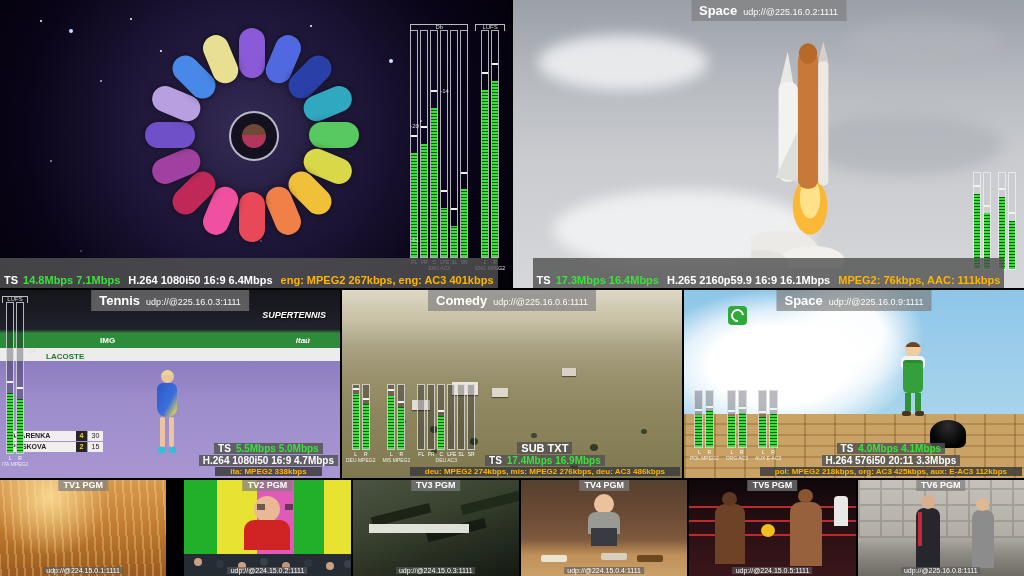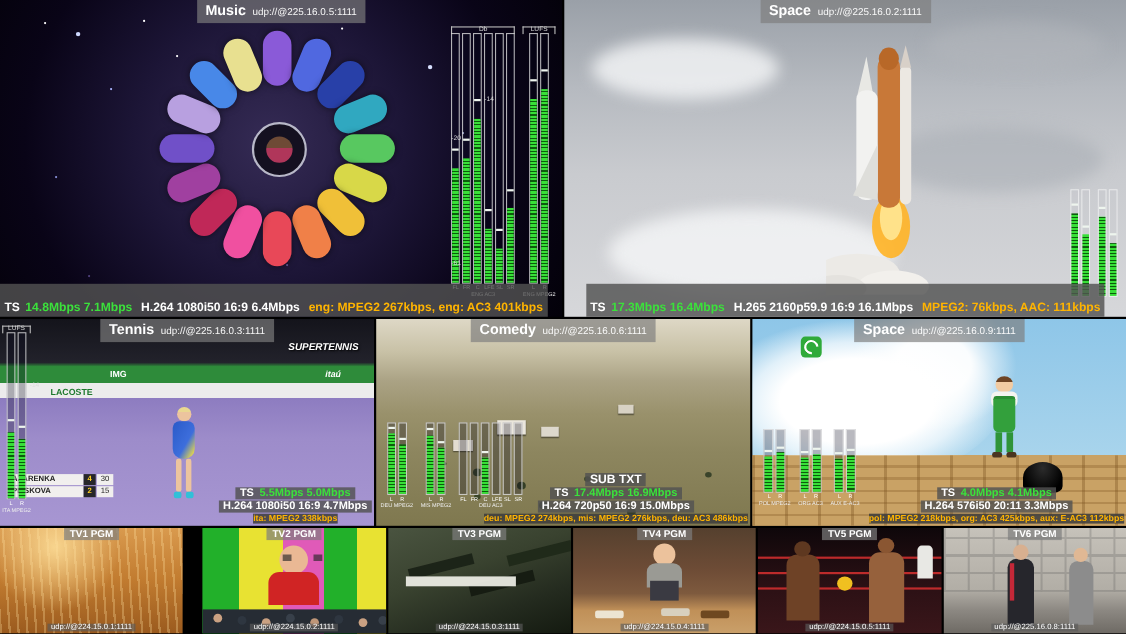--- a/index.html
+++ b/index.html
@@ -17,21 +17,21 @@
   .status{position:absolute;bottom:2px;z-index:30;font-size:11px;font-weight:bold;color:#fff;white-space:nowrap;}
   .status .bg{background:rgba(82,82,82,.82);padding:16px 4px;margin-top:12px;}
   .s-rate{color:#3be13b;margin-left:5px;}
   .s-video{margin-left:8px;}
   .s-audio{color:#ffb400;margin-left:8px;}
   .status-center{left:0;right:80px;text-align:center;}
   .status-center-full{left:0;right:0;text-align:center;}
   .status-stack{right:2px;bottom:2px;text-align:center;font-size:10px;}
   .status-stack .sline{display:block;margin-top:1px;}
   .status-stack .sline>span{background:rgba(82,82,82,.82);padding:0 4px;display:inline-block;}
-  .status-stack .aline>span{background:rgba(60,60,60,.85);padding:0 0;}
+  .status-stack .aline>span{background:rgba(60,60,60,.85);padding:0 15px;}
   .status-stack .aline{font-size:8px;}
   .badge{display:block;margin-bottom:1px;}
   .badge>span{background:rgba(82,82,82,.82);padding:0 4px;font-size:11px;font-weight:bold;color:#fff;}
 
   
   .meters{position:absolute;z-index:25;display:flex;align-items:flex-end;gap:7px;}
   .mgroup{display:flex;flex-direction:column;align-items:center;}
   .mbracket{font-size:6px;color:#ddd;text-align:center;align-self:stretch;
     border:1px solid #bbb;border-bottom:none;height:6px;line-height:5px;margin-bottom:1px;}
   .mbars{display:flex;gap:2px;align-items:flex-end;}
@@ -209,23 +209,20 @@
           <div class="person" style="background: rgb(232, 72, 88); transform: rotate(180deg) translateY(-82px);"></div>
           <div class="person" style="background: rgb(240, 80, 160); transform: rotate(202.5deg) translateY(-82px);"></div>
           <div class="person" style="background: rgb(192, 40, 88); transform: rotate(225deg) translateY(-82px);"></div>
           <div class="person" style="background: rgb(160, 64, 160); transform: rotate(247.5deg) translateY(-82px);"></div>
           <div class="person" style="background: rgb(112, 80, 200); transform: rotate(270deg) translateY(-82px);"></div>
           <div class="person" style="background: rgb(184, 160, 224); transform: rotate(292.5deg) translateY(-82px);"></div>
           <div class="person" style="background: rgb(72, 136, 232); transform: rotate(315deg) translateY(-82px);"></div>
           <div class="person" style="background: rgb(232, 224, 144); transform: rotate(337.5deg) translateY(-82px);"></div>
         </div>
       <div class="center-badge"></div>
-      <div class="titlebar">
-        <span class="t-name">Music</span><span class="t-url">udp://@225.16.0.5:1111</span>
-      </div>
       <div class="meters music-meters">
         <span class="mmark" style="left:0;top:44%">-20</span>
         <span class="mmark" style="left:30px;top:31%">-14</span>
         <span class="mmark" style="left:0;bottom:11%">-61</span>
       <div class="mgroup">
             <div class="mbracket">Db</div>
             <div class="mbars">
               <div class="mbar">
                 <div class="mfill" style="height: 46%;"></div>
                 <div class="mpeak" style="bottom: 53%;"></div>
@@ -474,21 +471,20 @@
               <span>LFE</span>
               <span>SL</span>
               <span>SR</span>
             </div>
             <div class="mcaption">DEU AC3</div>
           </div>
         </div>
       <div class="status status-stack">
         <span class="badge"><span>SUB TXT</span></span>
         <span class="sline"><span><span>TS</span><span class="s-rate">17.4Mbps 16.9Mbps</span></span></span>
-        <span class="sline"><span>H.264 720p50 16:9 15.0Mbps</span></span>
         <span class="sline aline"><span class="s-audio" style="margin-left:0">deu: MPEG2 274kbps, mis: MPEG2 276kbps, deu: AC3 486kbps</span></span>
       </div>
     </div>
 
     <div class="tile sc-kids">
       <div class="kd-splash"></div>
       <div class="kd-splash2"></div>
       <div class="kd-dock"></div>
       <div class="kd-bollard"></div>
       <div class="kd-logo"></div>

